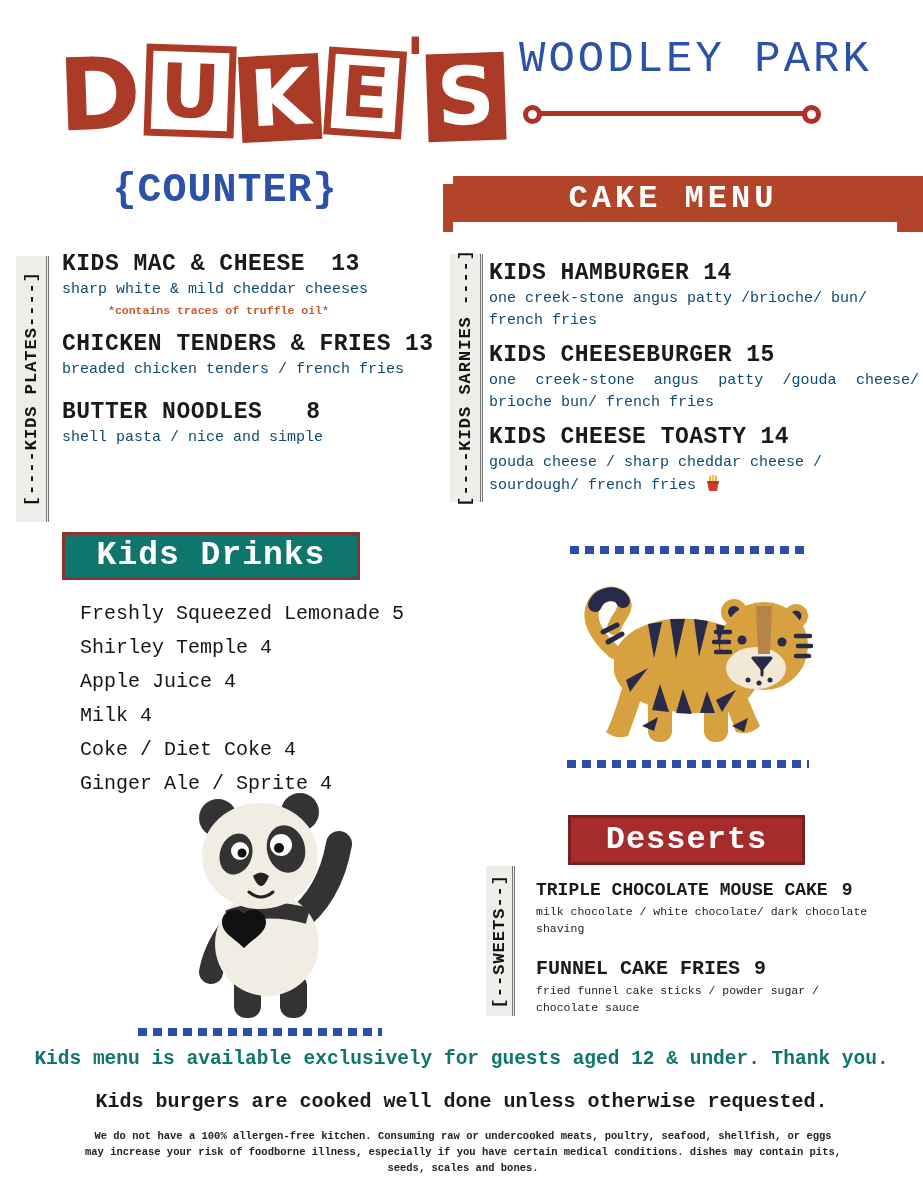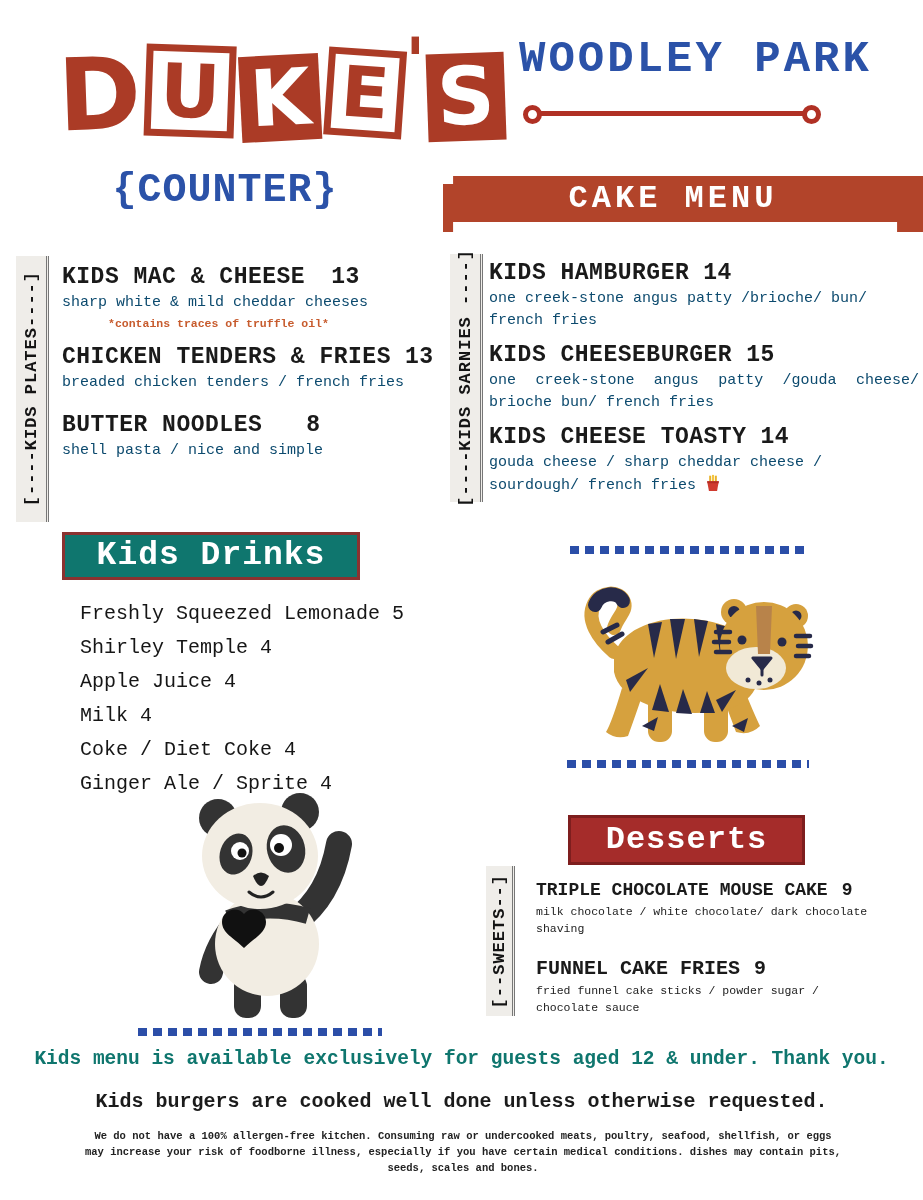--- a/index.html
+++ b/index.html
@@ -17,21 +17,21 @@
   .lu{font-size:74px;transform:rotate(2deg) translateY(-4px);margin-left:4px;}
   .lk{font-size:78px;transform:rotate(-3deg) translateY(3px);margin-left:5px;}
   .le{font-size:70px;transform:rotate(4deg) translateY(-2px);margin-left:5px;}
   .lap{font-size:64px;transform:translateY(-34px);margin-left:2px;}
   .ls{font-size:80px;transform:rotate(-2deg) translateY(2px);margin-left:2px;}
 
   .counter{position:absolute;left:60px;top:168px;width:330px;text-align:center;
            font-size:40px;font-weight:bold;color:#2B52A8;letter-spacing:1px;}
 
   .location{position:absolute;left:468px;top:34px;width:455px;text-align:center;
-            font-size:44px;font-weight:bold;color:#2B52A8;letter-spacing:3px;}
+            font-size:44px;font-weight:normal;color:#2B52A8;letter-spacing:3px;}
 
   .divider{position:absolute;left:523px;top:104px;width:298px;height:20px;}
   .divider .bar{position:absolute;left:9px;right:9px;top:7px;height:5px;background:#B03024;border-radius:3px;}
   .divider .ring{position:absolute;top:1px;width:9px;height:9px;border:5px solid #B03024;border-radius:50%;background:#fff;}
   .ring-l{left:0;}  .ring-r{right:0;}
 
   .kids-menu-banner{position:absolute;left:443px;top:170px;width:480px;height:62px;background:#B2442A;
     clip-path:polygon(2.1% 9.7%,100% 9.7%,100% 100%,94.6% 100%,94.6% 83.9%,2.1% 83.9%,2.1% 100%,0% 100%,0% 22.6%,2.1% 22.6%);}
   .kids-menu-banner span{position:absolute;left:20px;right:40px;top:6px;height:46px;line-height:46px;
     text-align:center;color:#fff;font-size:32px;font-weight:bold;letter-spacing:4px;}
@@ -40,21 +40,21 @@
   .vstrip{position:absolute;width:30px;background:#EFEDE9;border-right:3px double #777;
           display:flex;align-items:center;justify-content:center;}
   .vstrip span{writing-mode:vertical-rl;transform:rotate(180deg);white-space:nowrap;
                font-size:17px;font-weight:bold;color:#141414;letter-spacing:1px;}
   .strip-plates{left:16px;top:256px;height:266px;}
   .strip-sarnies{left:450px;top:254px;height:248px;}
   .strip-sweets{left:486px;top:866px;height:150px;width:26px;}
 
   
   .items{position:absolute;}
-  .items-plates{left:62px;top:262px;width:400px;}
+  .items-plates{left:62px;top:249px;width:400px;}
   .items-sarnies{left:489px;top:258px;width:430px;}
   .items-sweets{left:536px;top:878px;width:335px;}
   .mi{margin-bottom:8px;}
   .mi-name{font-size:23px;font-weight:bold;line-height:30px;letter-spacing:0.5px;white-space:nowrap;}
   .mi-price{margin-left:14px;}
   .gap-2{margin-left:26px;} .gap-3{margin-left:44px;}
   .mi-desc{font-size:15px;line-height:22px;color:#0c4a6e;}
   .just{text-align:justify;}
   .mi-note{font-size:11.5px;font-weight:bold;color:#C75B2D;line-height:20px;padding-left:46px;}
   .mt-lg{margin-top:16px;}

